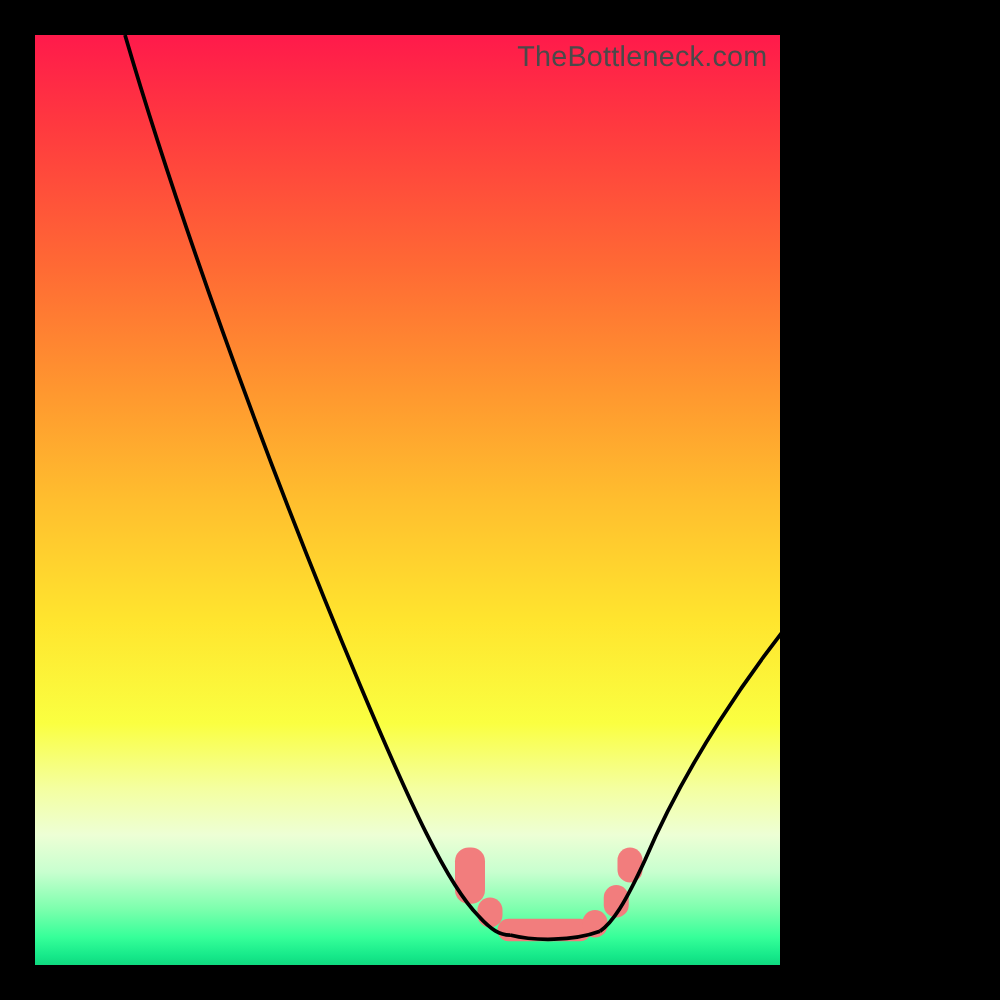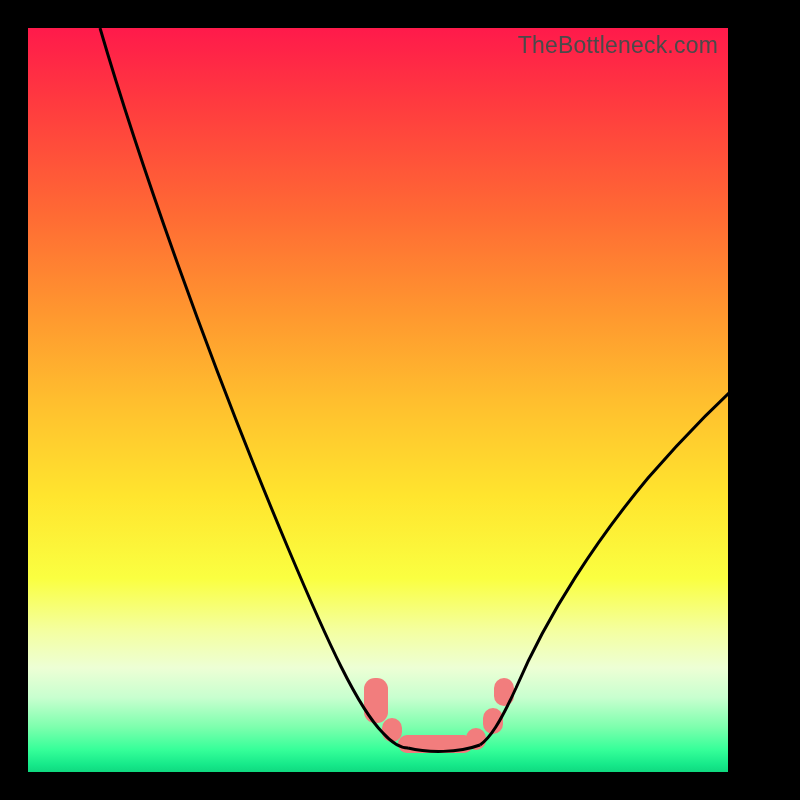--- a/index.html
+++ b/index.html
@@ -16,21 +16,21 @@
     left: 0;
     top: 0;
     width: 800px;
     height: 800px;
     background: #000;
   }
   .plot {
     position: absolute;
     left: 28px;
     top: 28px;
-    width: 700px;
+    width: 596px;
     height: 744px;
     background: linear-gradient(
       to bottom,
       #ff1a4b 0%,
       #ff3a3f 10%,
       #ff6a34 25%,
       #ff962f 38%,
       #ffbe2e 50%,
       #ffe52e 63%,
       #faff41 74%,

